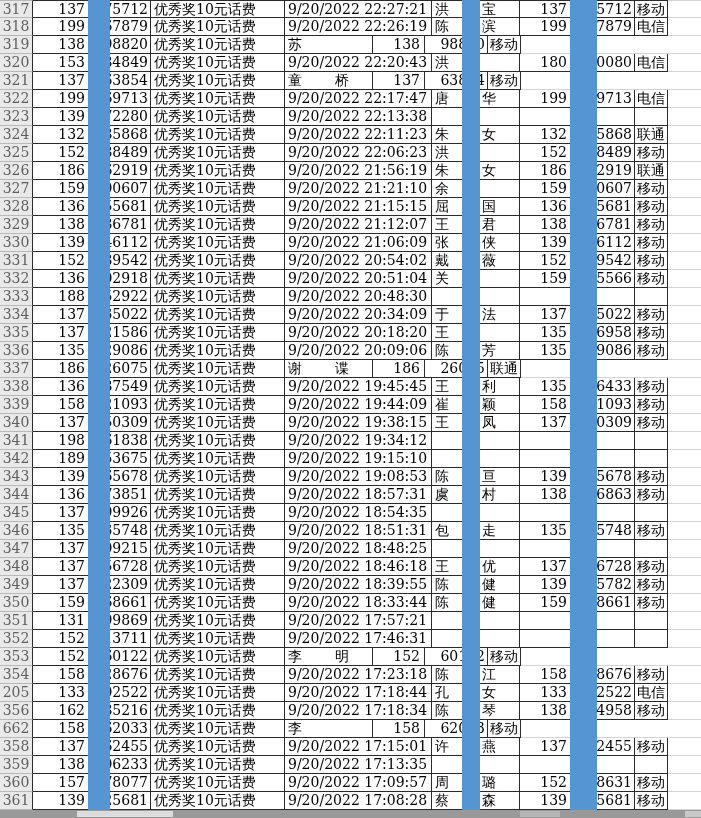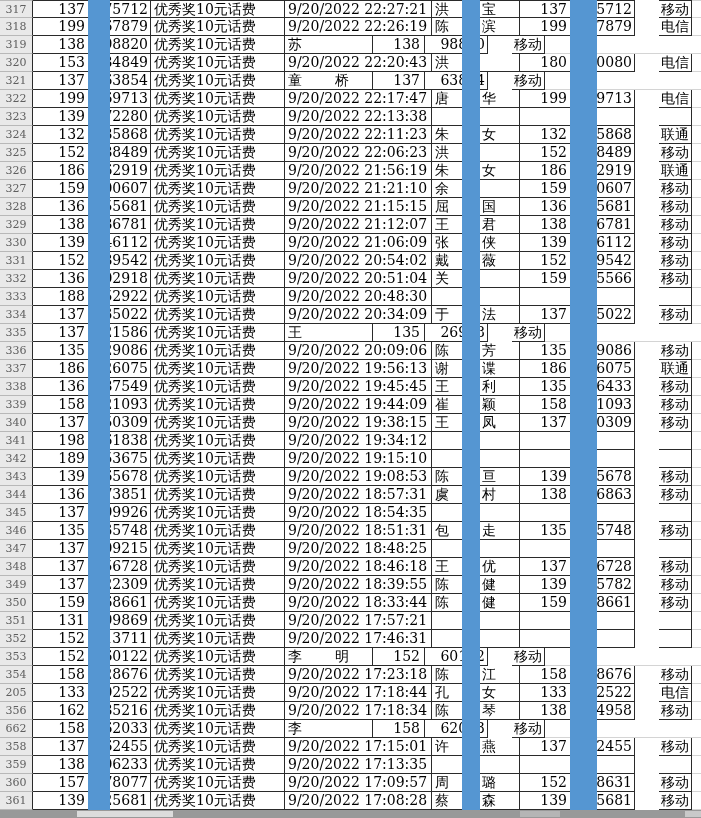--- a/index.html
+++ b/index.html
@@ -4,32 +4,32 @@
 <style>
   html,body{margin:0;padding:0;background:#fff;}
   #screen{position:relative;width:701px;height:818px;overflow:hidden;background:#fff;
           font-family:"DejaVu Serif","Liberation Serif",serif;font-size:14px;color:#000;}
   #sheet{position:absolute;top:0;left:0;width:701px;height:810px;}
   .row{display:flex;height:18px;box-sizing:border-box;}
   .cell{box-sizing:border-box;height:18px;line-height:17px;overflow:hidden;white-space:pre;
         border-right:1px solid #2a2a2a;border-bottom:1px solid #2a2a2a;}
   .row:first-child .cell{border-top:1px solid #2a2a2a;}
   .c-rh{width:33px;background:#e9e9e9;border-right:1px solid #2a2a2a;border-bottom:1px solid #b8b8b8;
-        color:#5f5f5f;text-align:center;font-size:11px;}
+        color:#5f5f5f;text-align:center;font-size:14px;}
   .row:first-child .c-rh{border-top:1px solid #b8b8b8;}
   .c-p1{width:62px;text-align:right;padding-right:9px;}
   .c-s1{width:56px;text-align:right;padding-right:2px;}
   .c-award{width:134px;padding-left:3px;}
   .c-date{width:147px;padding-left:3px;}
   .c-name{width:88px;position:relative;}
   .nc1{position:absolute;left:3px;top:0;}
   .nc2{position:absolute;left:50px;top:0;}
   .c-p2{width:52px;text-align:right;padding-right:4px;}
   .c-s2{width:63px;text-align:right;padding-right:2px;}
-  .c-car{width:33px;padding-left:2px;margin-left:24px;}
+  .c-car{width:33px;padding-left:2px;}
   .c-empty{flex:1;border-right:none;border-bottom:1px solid #d4d4d4;}
   .row:first-child .c-empty{border-top:1px solid #d4d4d4;}
   .mask{position:absolute;top:0;height:810px;z-index:5;}
   #mask1{left:88px;width:22px;}
   #mask2{left:462px;width:18px;}
   #mask3{left:570px;width:27px;}
   #hscroll{position:absolute;left:0;top:810px;width:701px;height:8px;background:#999;z-index:6;}
   #hthumb{position:absolute;left:77px;top:1px;width:96px;height:6px;background:#dcdcdc;}
   #hpatch{position:absolute;left:520px;top:1px;width:40px;height:6px;background:#b5b5b5;}
   #hcorner{position:absolute;left:685px;top:1px;width:16px;height:6px;background:#c9c9c9;}
@@ -305,20 +305,21 @@
     <div class="cell c-p2">137</div>
     <div class="cell c-s2">35022</div>
     <div class="cell c-car">移动</div>
     <div class="cell c-empty"></div>
   </div>
       <div class="row">
     <div class="cell c-rh">335</div>
     <div class="cell c-p1">137</div>
     <div class="cell c-s1">21586</div>
     <div class="cell c-award">优秀奖10元话费</div>
+    <div class="cell c-date">9/20/2022 20:18:20</div>
     <div class="cell c-name">
       <span class="nc1">王</span>
       <span class="nc2"></span>
     </div>
     <div class="cell c-p2">135</div>
     <div class="cell c-s2">26958</div>
     <div class="cell c-car">移动</div>
     <div class="cell c-empty"></div>
   </div>
       <div class="row">
@@ -334,21 +335,20 @@
     <div class="cell c-p2">135</div>
     <div class="cell c-s2">29086</div>
     <div class="cell c-car">移动</div>
     <div class="cell c-empty"></div>
   </div>
       <div class="row">
     <div class="cell c-rh">337</div>
     <div class="cell c-p1">186</div>
     <div class="cell c-s1">26075</div>
     <div class="cell c-award">优秀奖10元话费</div>
-    <div class="cell c-date">9/20/2022 19:56:13</div>
     <div class="cell c-name">
       <span class="nc1">谢</span>
       <span class="nc2">谍</span>
     </div>
     <div class="cell c-p2">186</div>
     <div class="cell c-s2">26075</div>
     <div class="cell c-car">联通</div>
     <div class="cell c-empty"></div>
   </div>
       <div class="row">

